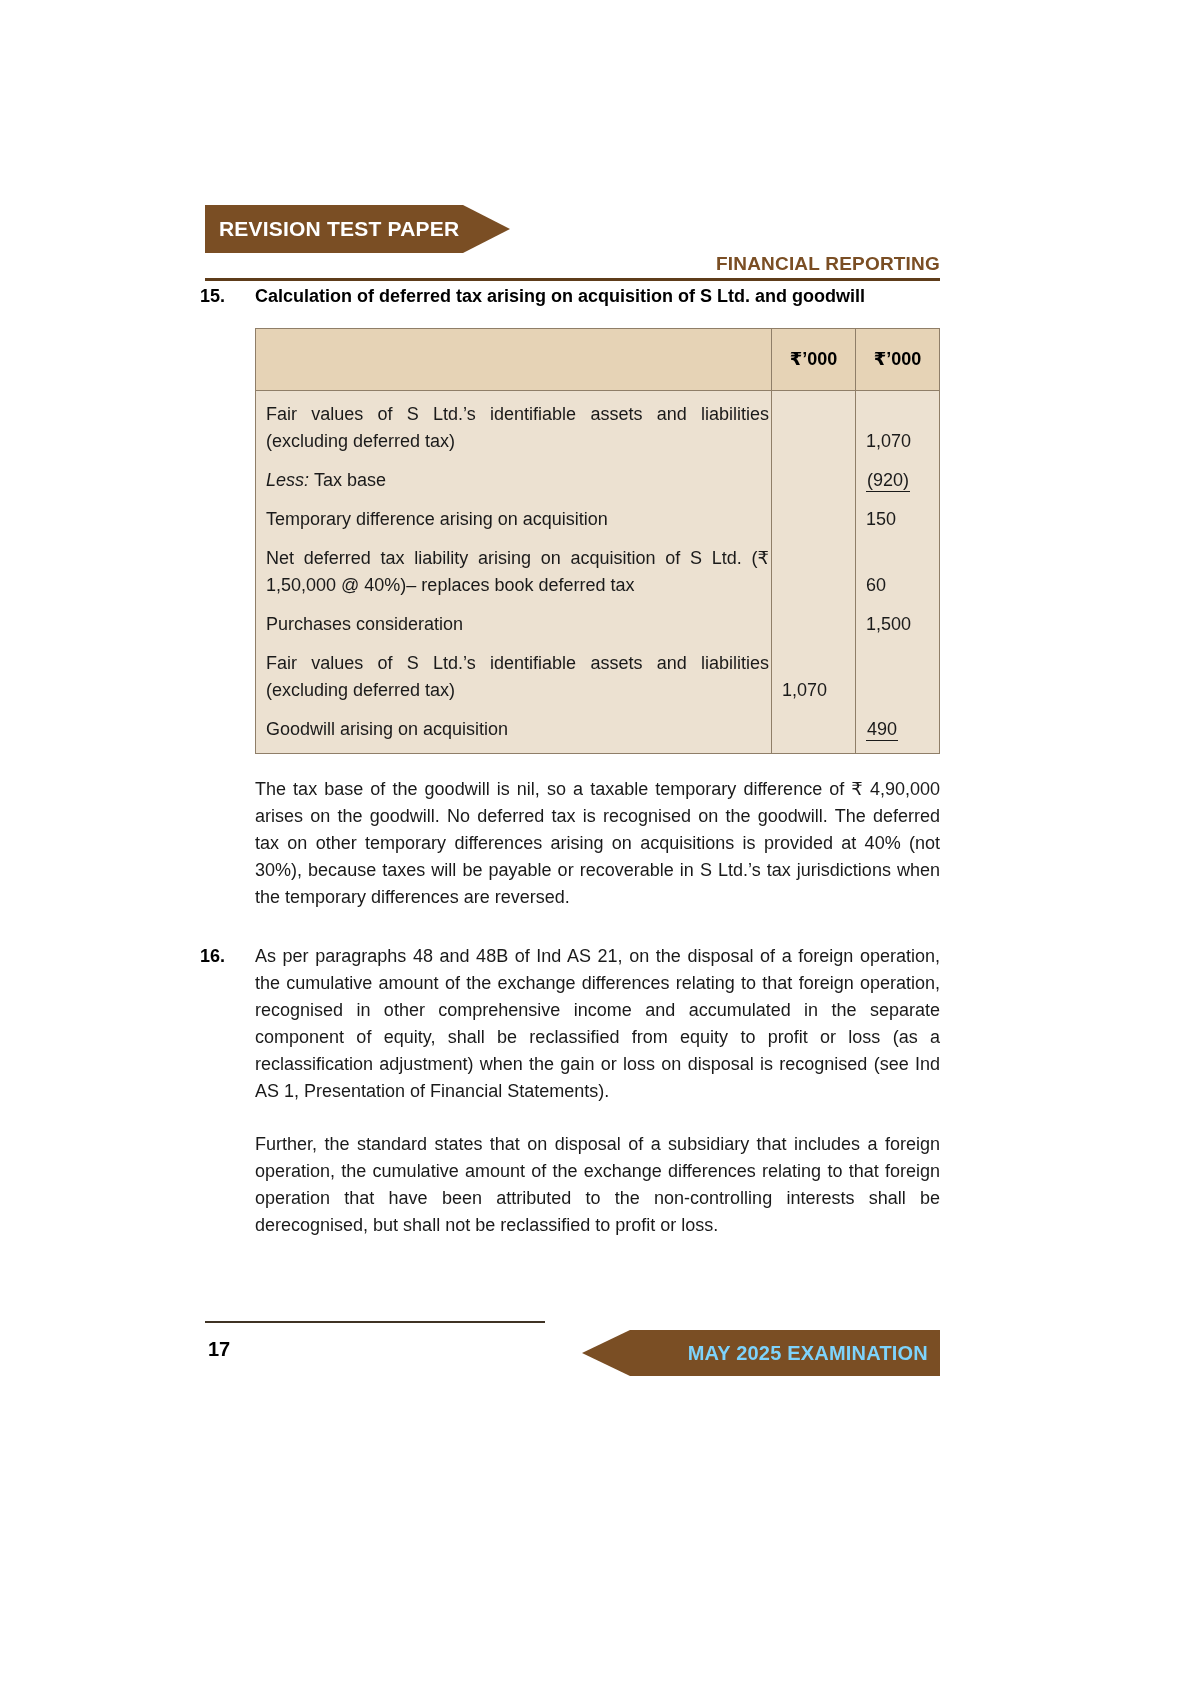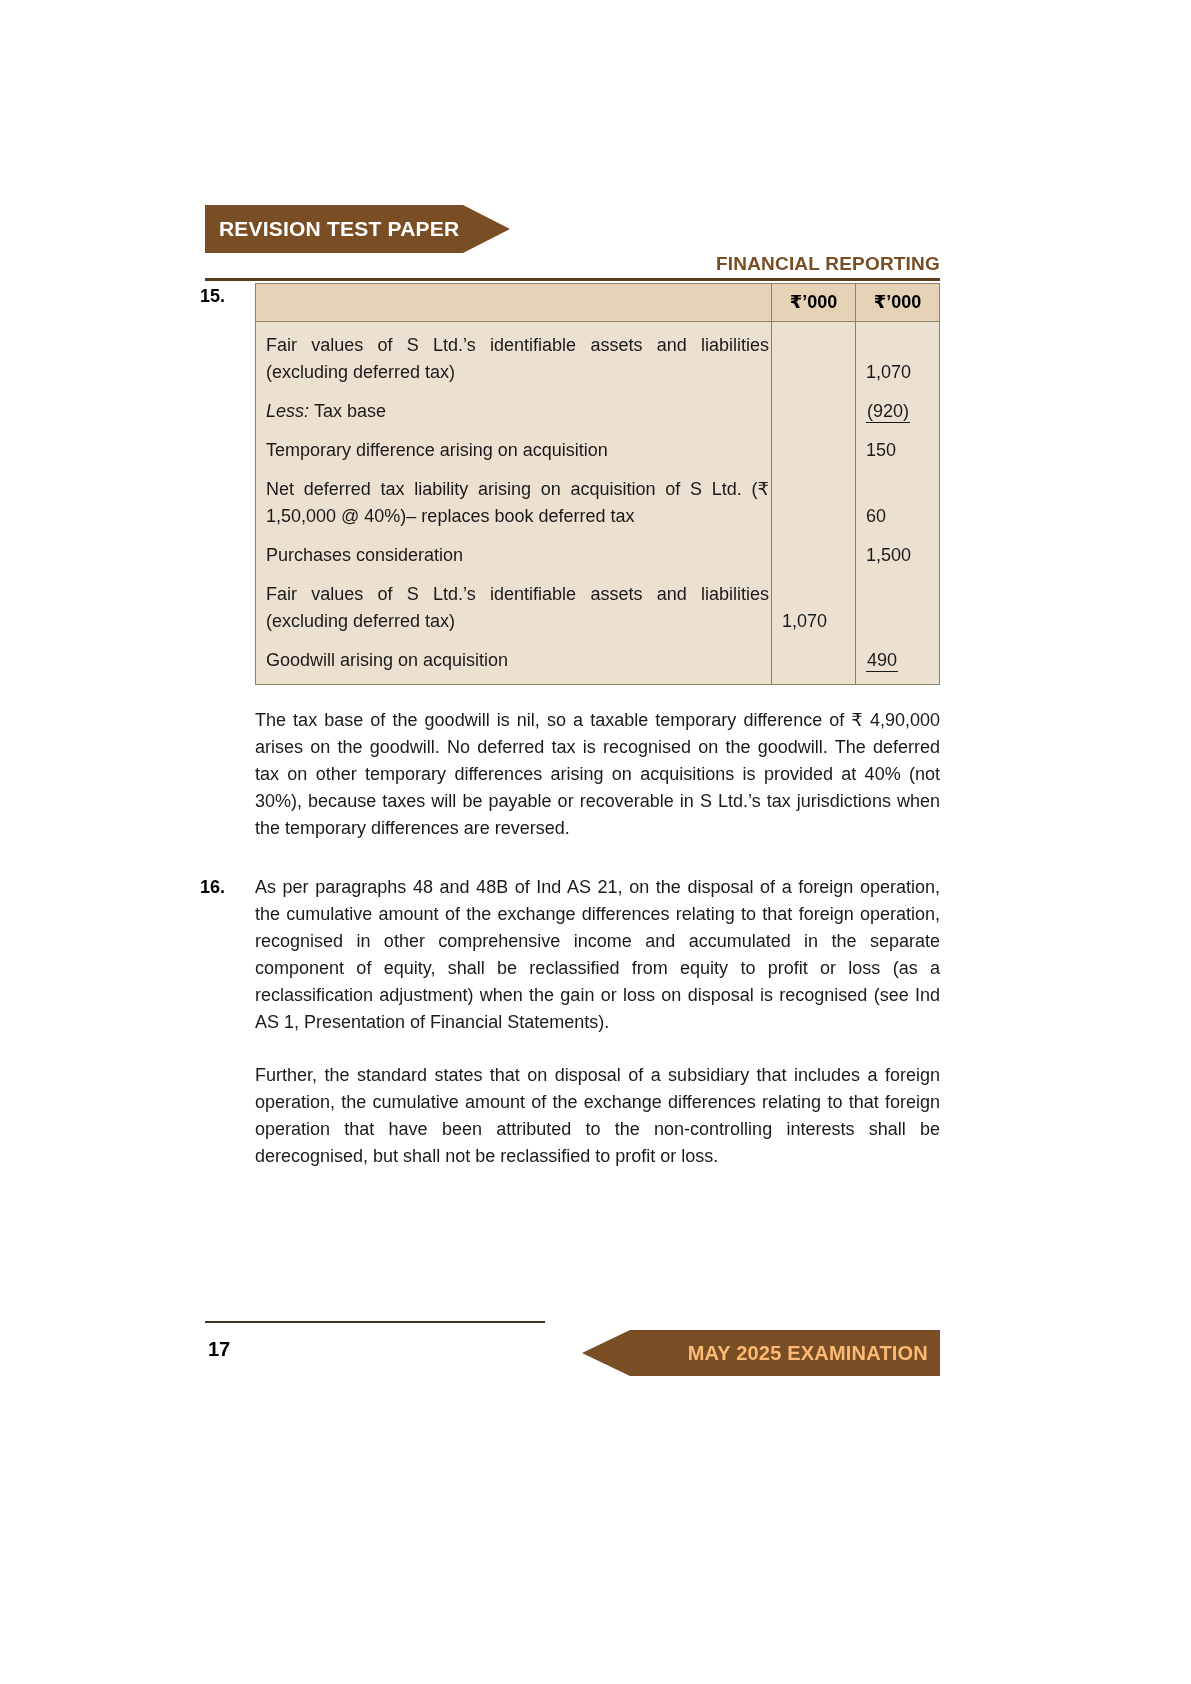--- a/index.html
+++ b/index.html
@@ -92,21 +92,21 @@
     border-collapse:collapse;
     background:var(--table-body-bg);
     border:1px solid var(--table-border);
     margin:0 0 22px 0;
     font-size:18px;
     line-height:27px;
   }
   .dt-table thead th{
     background:var(--table-header-bg);
     border:1px solid var(--table-border);
-    padding:5px 10px;
+    padding:17px 10px;
     font-weight:700;
     text-align:center;
     color:#000;
   }
   .dt-table td{
     padding:6px 10px;
     vertical-align:bottom;
   }
   .dt-table td.lbl{
     text-align:justify;
@@ -139,21 +139,21 @@
     right:251px;
     top:1330px;
     width:358px;
     height:46px;
     background:var(--brown);
     clip-path:polygon(0 50%, 48px 0, 100% 0, 100% 100%, 48px 100%);
     display:flex;
     align-items:center;
     justify-content:flex-end;
     padding-right:12px;
-    color:#fdba74;
+    color:#7dd3fc;
     font-weight:700;
     font-size:20px;
     letter-spacing:0.2px;
   }
   .page-number{
     position:absolute;
     left:208px;
     top:1338px;
     font-size:20px;
     font-weight:700;
@@ -172,20 +172,21 @@
     <div class="header-right">
       <span class="fin-title">FINANCIAL REPORTING</span>
     </div>
   </div>
 
   <div class="content">
 
     <div class="item">
       <div class="item-num">15.</div>
       <div class="item-body">
+        <h2 class="item-heading">Calculation of deferred tax arising on acquisition of S Ltd. and goodwill</h2>
 
         <table class="dt-table">
           <colgroup>
             <col>
             <col style="width:84px">
             <col style="width:84px">
           </colgroup>
           <thead>
             <tr>
               <th></th>

